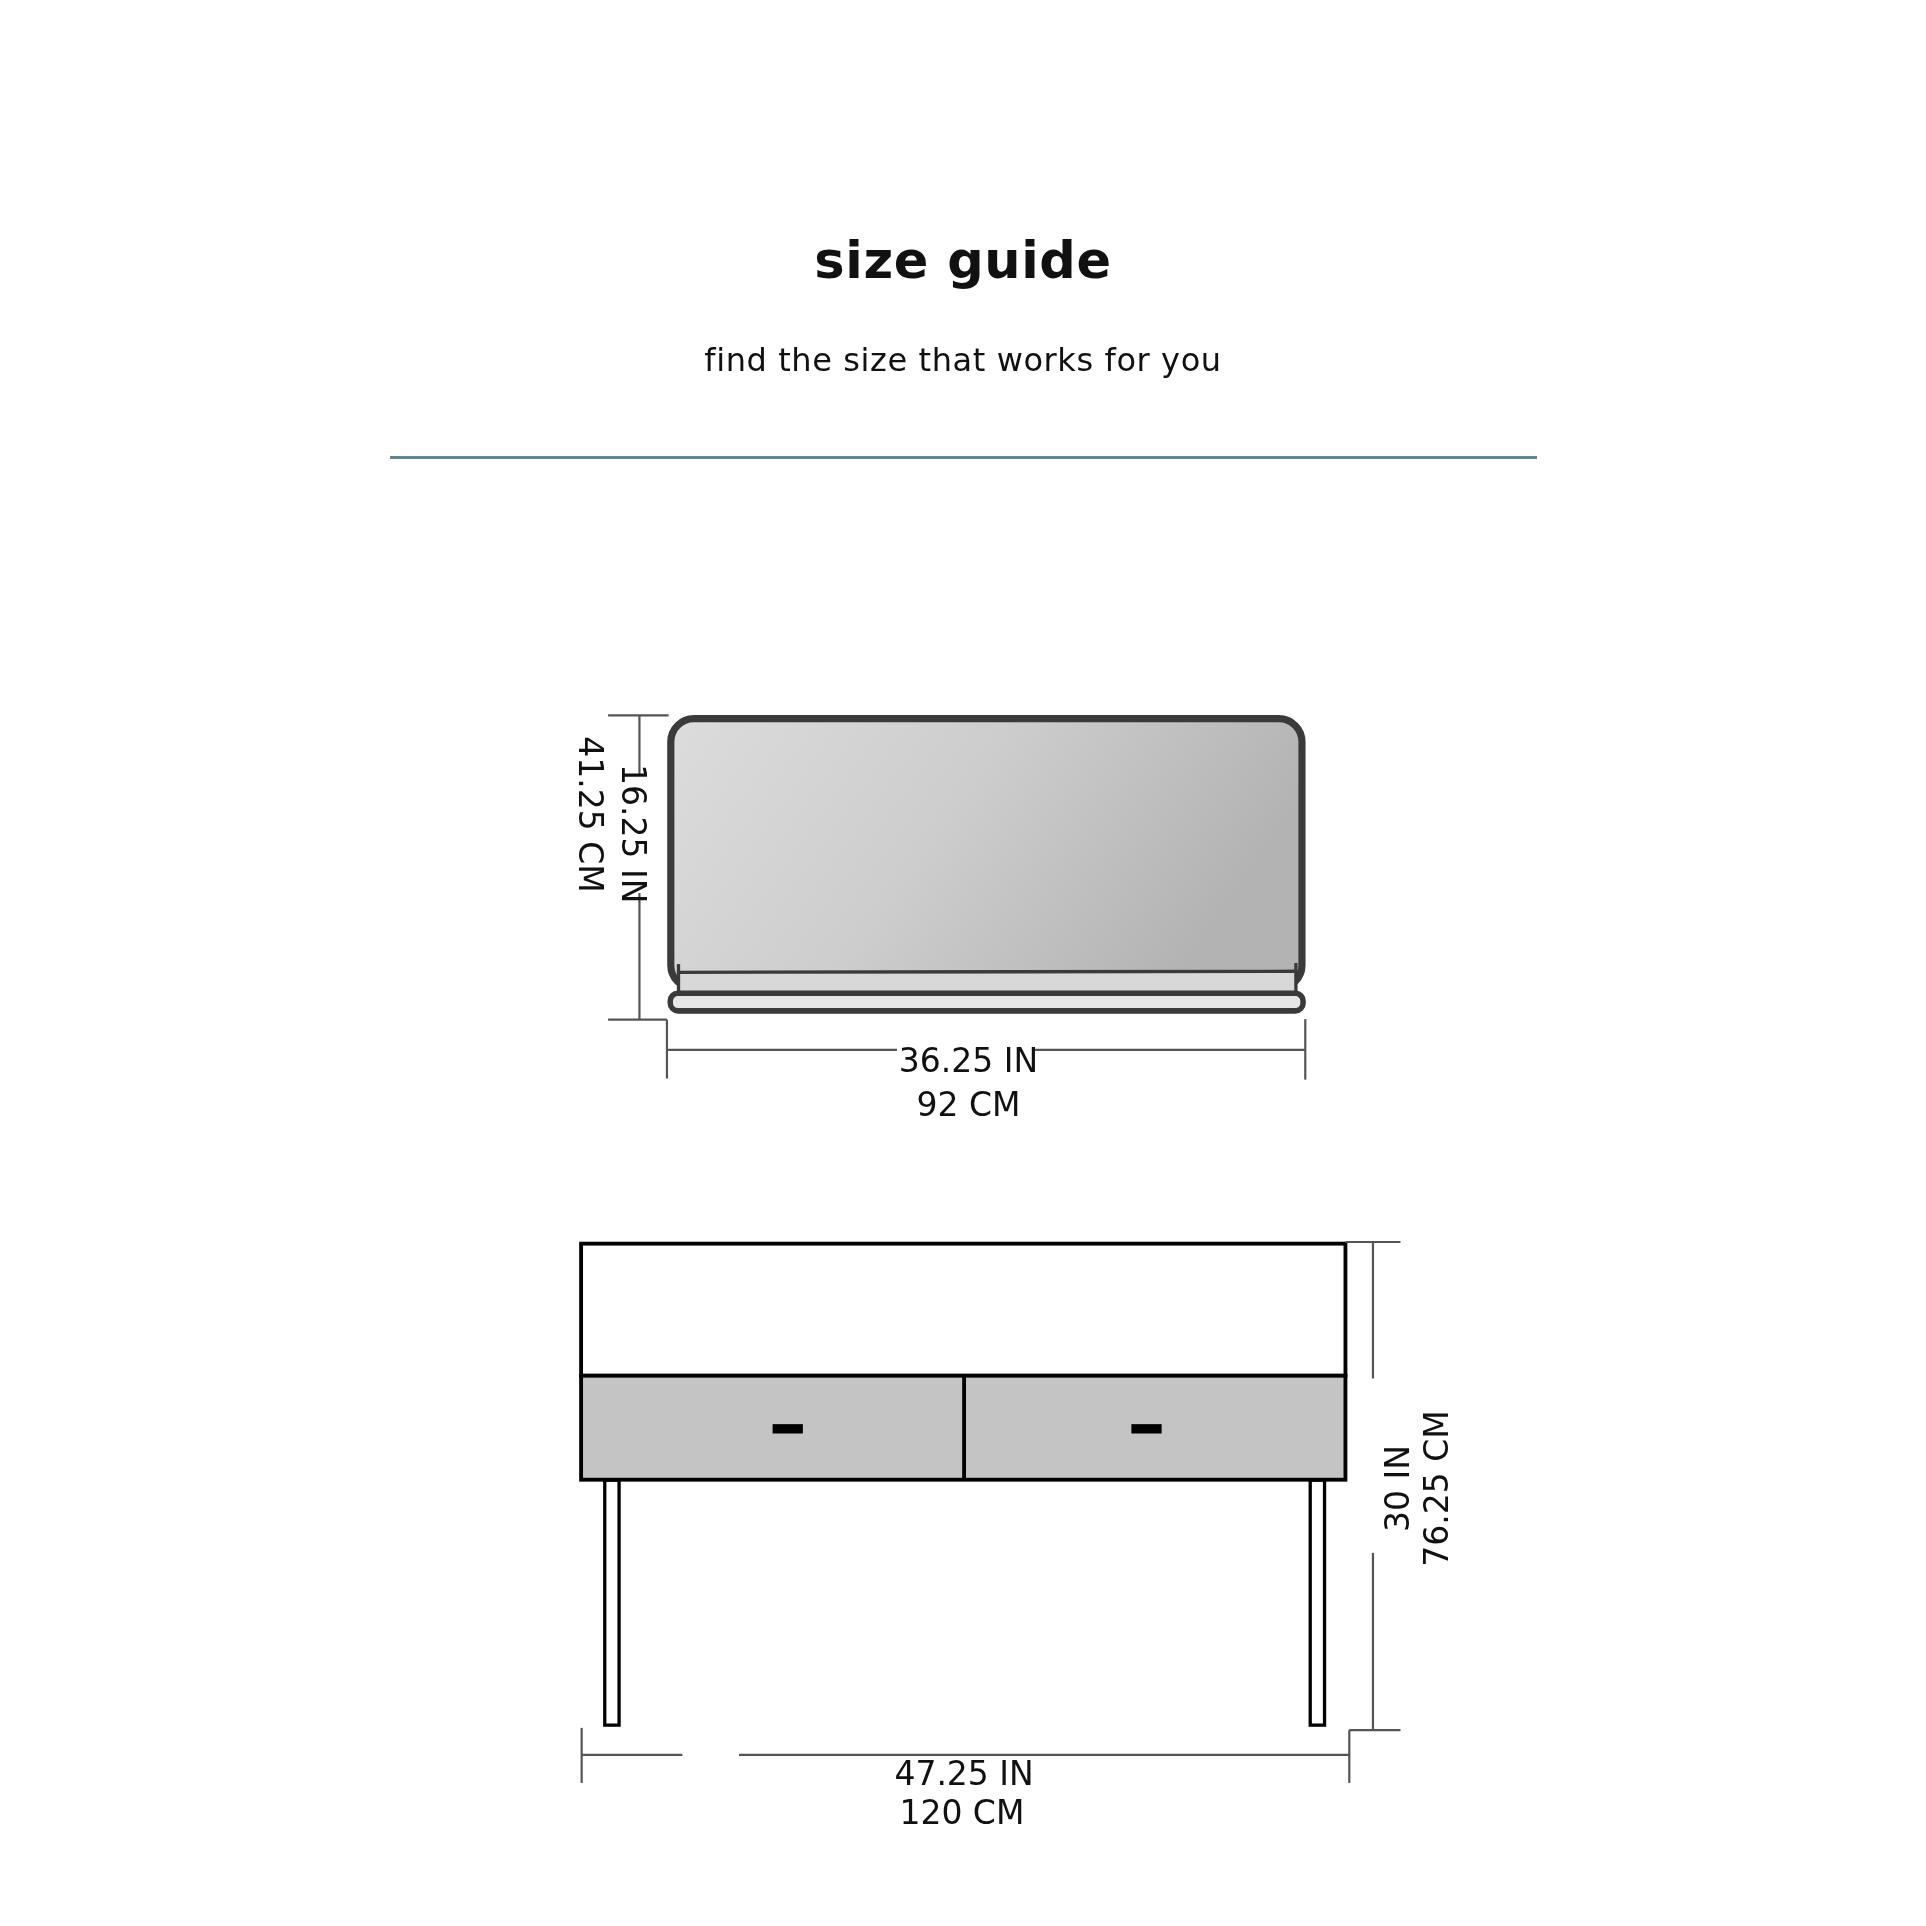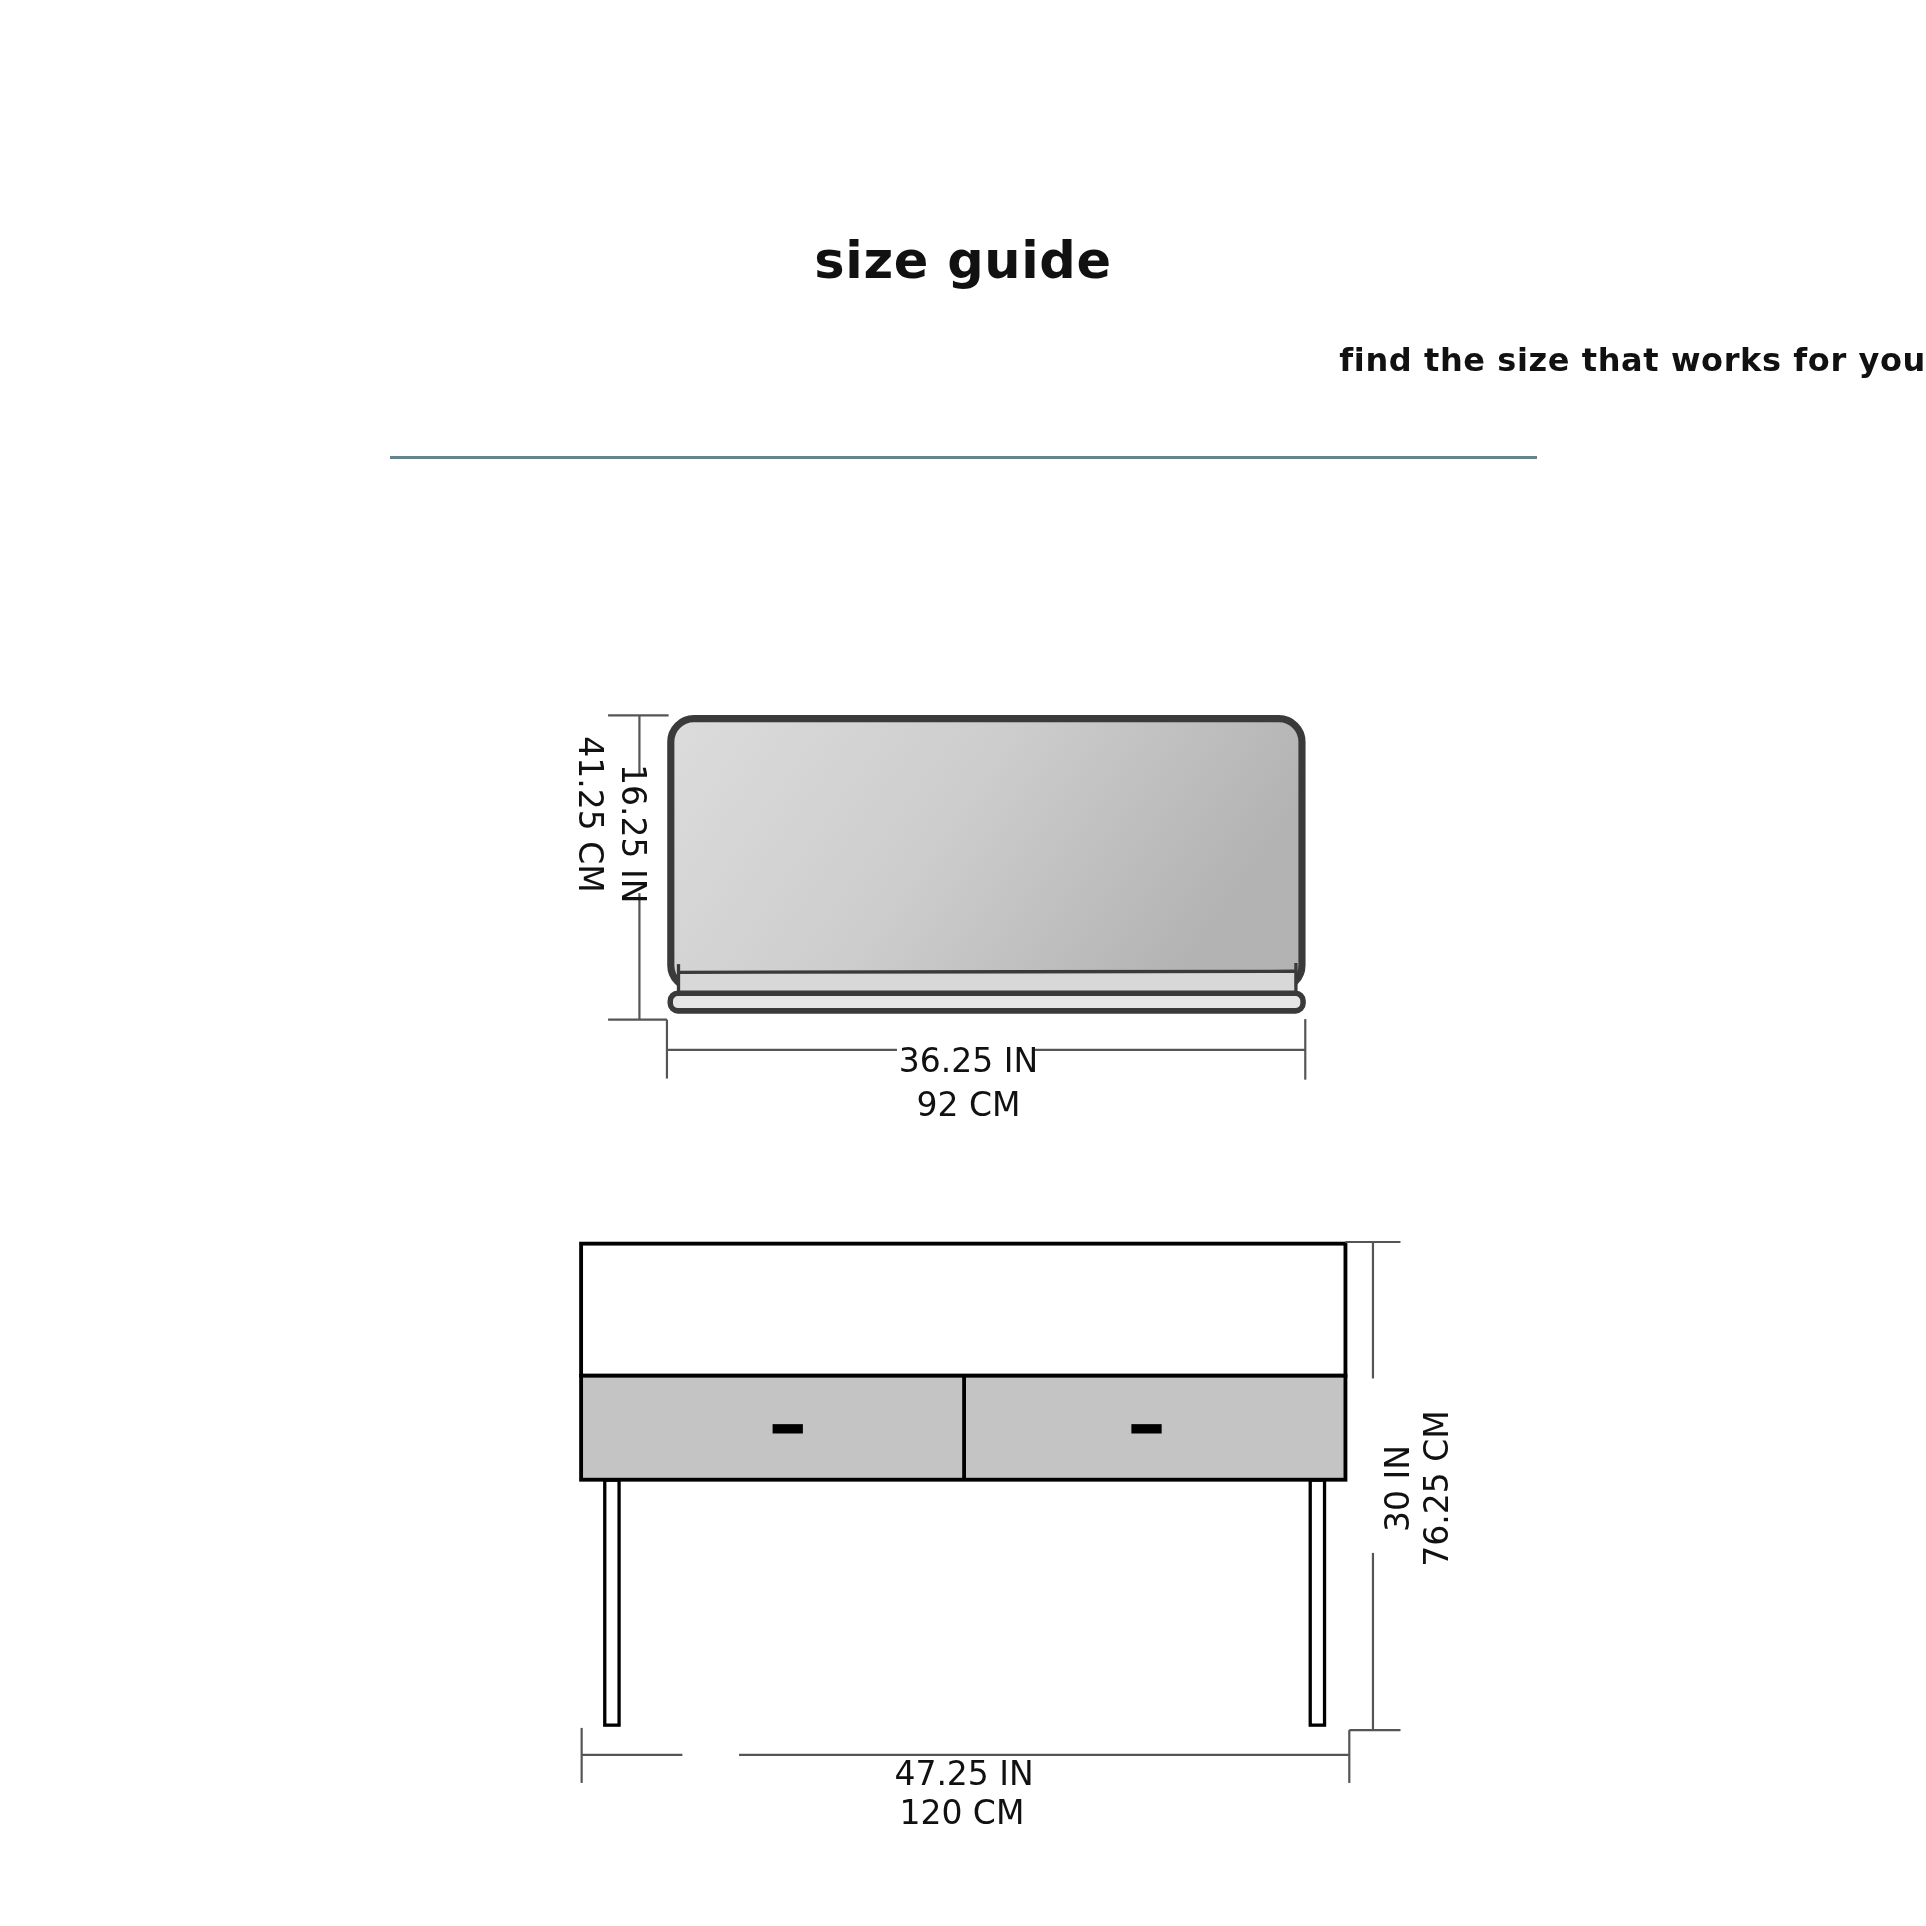--- a/index.html
+++ b/index.html
@@ -1,21 +1,21 @@
 <!DOCTYPE html>
 <html style="font-size:8.8px"><head>
 <meta charset="utf-8">
 <style>
   html, body { margin: 0; padding: 0; background: #ffffff; }
   body { width: 1926px; height: 1926px; position: relative; overflow: hidden;
          font-family: "DejaVu Sans", sans-serif; color: #111; }
   .title { position: absolute; left: 0; width: 1926px; top: 231px; text-align: center;
            font-size: 51px; font-weight: 600; letter-spacing: 0.6px; }
-  .subtitle { position: absolute; left: 0; width: 1926px; top: 341px; text-align: right;
-              font-size: 32px; font-weight: 700; letter-spacing: 0.6px; }
+  .subtitle { position: absolute; left: 0; width: 1926px; top: 341px; text-align: center;
+              font-size: 32px; font-weight: 400; letter-spacing: 0.6px; }
   .divider { position: absolute; left: 390px; top: 456px; width: 1147px; height: 2.8px; background: #5d8791; }
   svg.drawing { position: absolute; left: 0; top: 0; width: 1926px; height: 1926px; }
   .dim-text { font-family: "DejaVu Sans", sans-serif; font-size: 60px; fill: #111; }
 </style>
 </head>
 <body>
 
 <div class="title">size guide</div>
 <div class="subtitle">find the size that works for you</div>
 <div class="divider"></div>

